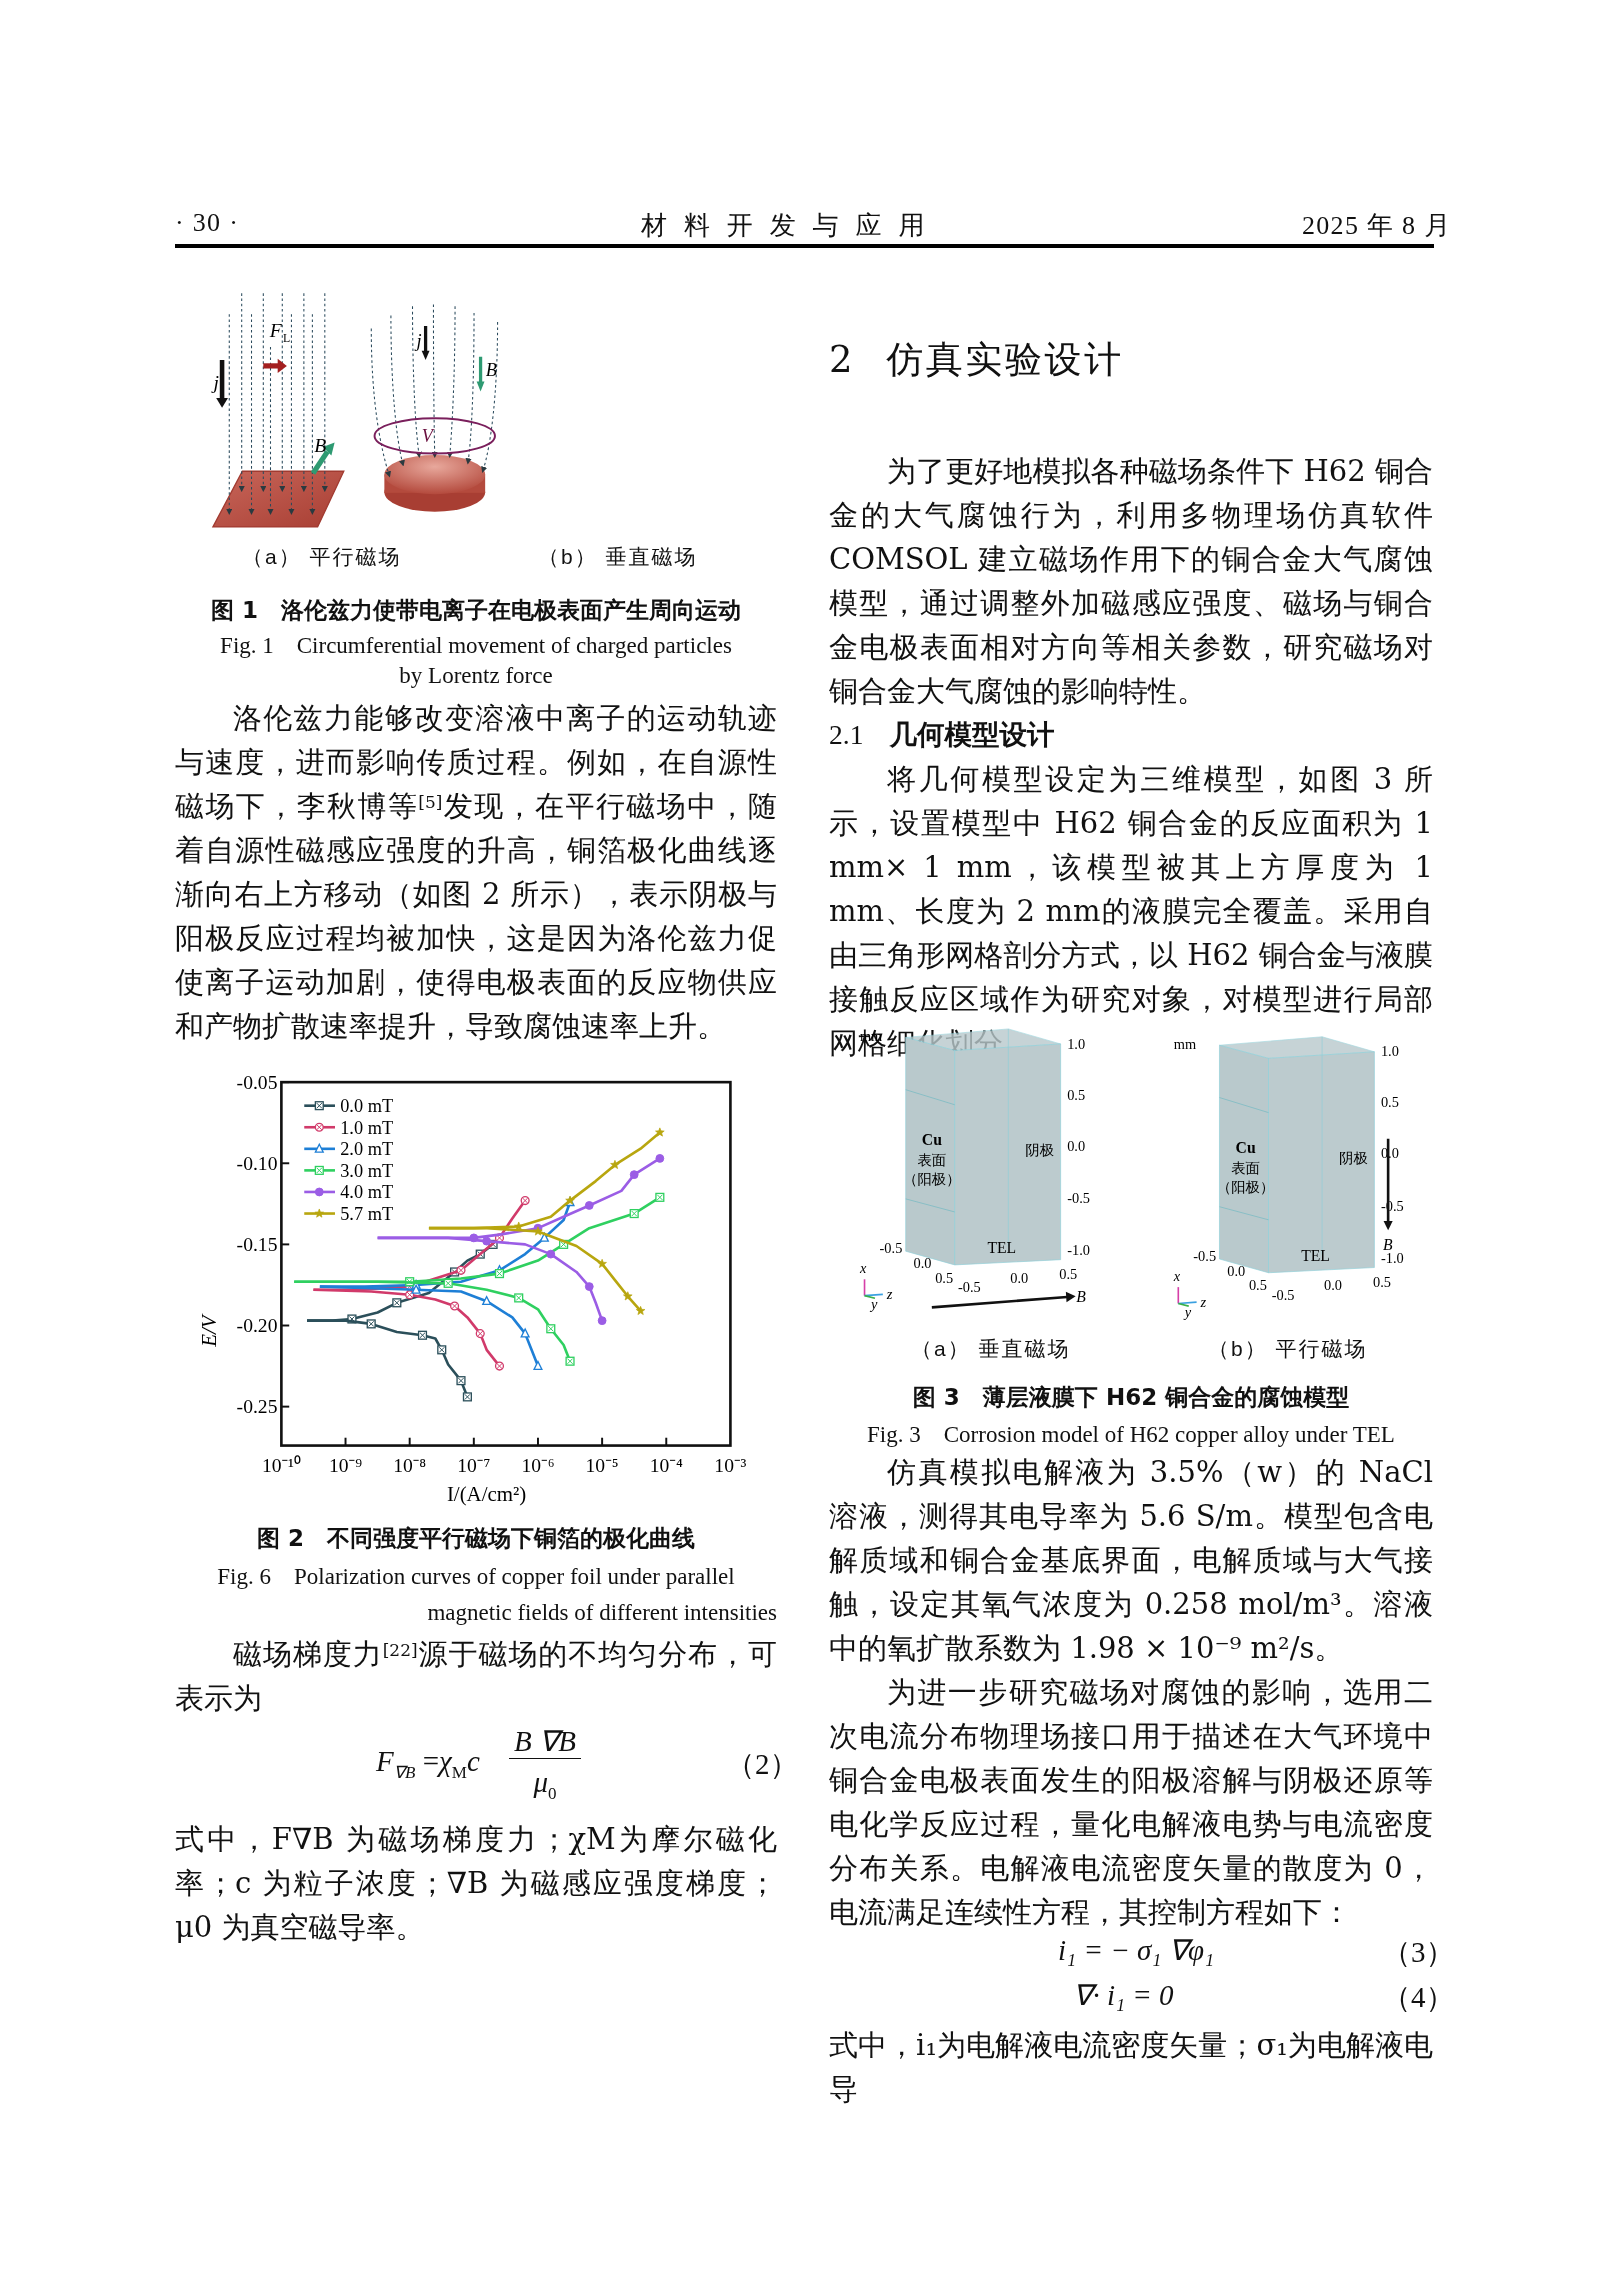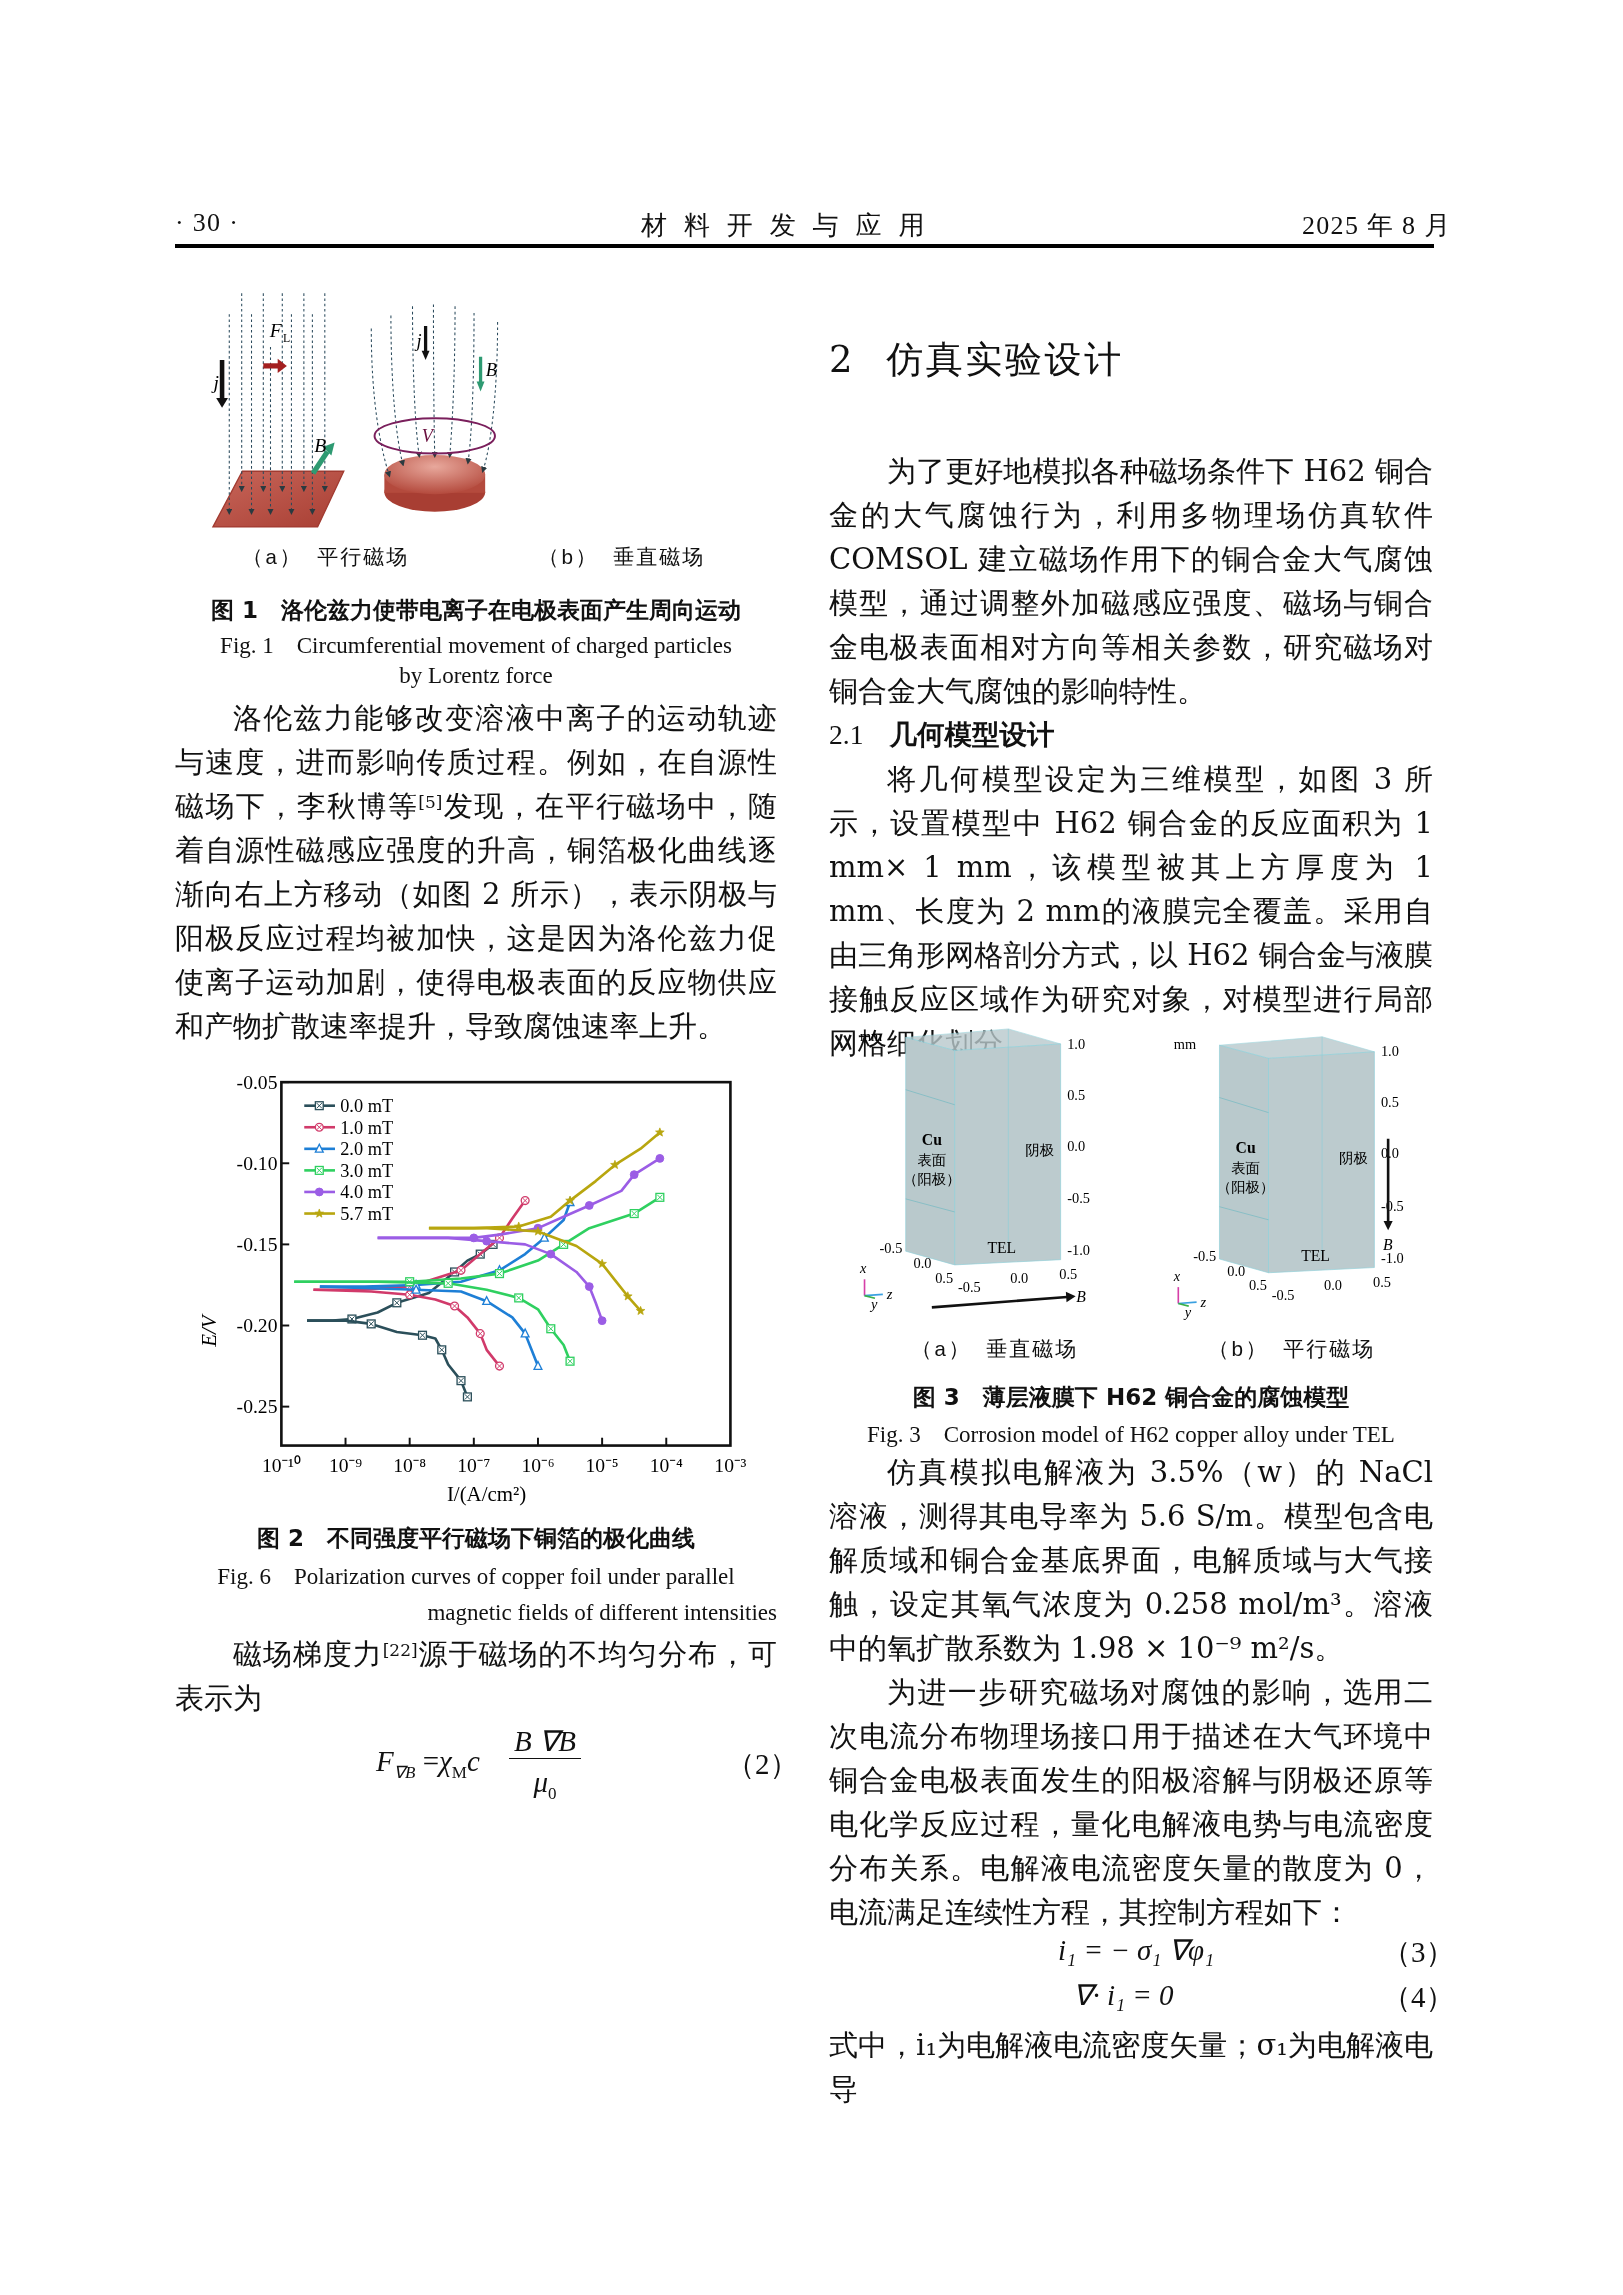--- a/index.html
+++ b/index.html
@@ -16,21 +16,21 @@
   .p { text-indent:58px; margin:0; }
   .p0 { margin:0; }
   .cap-cn { font-family:"DejaVu Sans","Liberation Sans",sans-serif; font-weight:bold; font-size:23px; text-align:center; }
   .cap-en { font-family:"Liberation Serif",serif; font-size:23px; text-align:center; line-height:33px; }
   .h1 { font-size:37px; letter-spacing:2.6px; font-family:"DejaVu Serif",serif; }
   .h2 { font-size:27.5px; font-family:"DejaVu Sans",sans-serif; font-weight:bold; }
   .h2 .num { font-family:"Liberation Serif",serif; font-weight:normal; margin-right:26px; }
   sup { font-size:17px; vertical-align:top; position:relative; top:-3.9px; }
   .eq { font-family:"Liberation Serif",serif; font-style:italic; font-size:29px; }
   .eqnum { font-family:"Liberation Serif",serif; font-size:29px; }
-  .sublabel { font-size:21px; font-family:Liberation Mono, monospace; letter-spacing:2px; }
+  .sublabel { font-size:21px; font-family:Liberation Sans, sans-serif; letter-spacing:2px; }
   svg text { font-family:"Liberation Serif",serif; }
 </style>
 </head>
 <body>
 
 <div class="abs hdr" style="left:175px;font-family:Liberation Serif, serif;">· 30 ·</div>
 <div class="abs hdr" style="left:641px;letter-spacing:5.2px;">材 料 开 发 与 应 用</div>
 <div class="abs hdr" style="left:1302px;">2025 年 8 月</div>
 <div class="abs rule"></div>
 
@@ -289,20 +289,21 @@
 
 <div class="abs eq" style="left:376px;top:1745px;">
   <span>F</span><sub style="font-size:17px;">∇B</sub>
   <span style="font-style:normal;">=</span><span>χ</span><sub style="font-size:17px;font-style:normal;">M</sub><span>c</span>
 </div>
 <div class="abs eq" style="left:509px;top:1724px;width:72px;text-align:center;border-bottom:1.3px solid #111;">B ∇B</div>
 <div class="abs eq" style="left:509px;top:1766px;width:72px;text-align:center;"><span>μ</span><sub style="font-size:17px;font-style:normal;">0</sub></div>
 <div class="abs eqnum" style="left:726px;top:1745px;">（2）</div>
 
 <div class="col colL" style="top:1817px;">
+  <p class="p0">式中，F∇B 为磁场梯度力；χM为摩尔磁化率；c 为粒子浓度；∇B 为磁感应强度梯度；μ0 为真空磁导率。</p>
 </div>
 
 <div class="abs h1" style="left:829px;top:335px;">
   <span>2</span><span style="display:inline-block;width:31px;"></span><span>仿真实验设计</span>
 </div>
 
 <div class="col colR" style="top:449px;">
   <p class="p">为了更好地模拟各种磁场条件下 H62 铜合金的大气腐蚀行为，利用多物理场仿真软件 COMSOL 建立磁场作用下的铜合金大气腐蚀模型，通过调整外加磁感应强度、磁场与铜合金电极表面相对方向等相关参数，研究磁场对铜合金大气腐蚀的影响特性。</p>
   <div class="h2" style="margin-top:-1.3px;"><span class="num">2.1</span><span>几何模型设计</span></div>
   <p class="p">将几何模型设定为三维模型，如图 3 所示，设置模型中 H62 铜合金的反应面积为 1 mm× 1 mm，该模型被其上方厚度为 1 mm、长度为 2 mm的液膜完全覆盖。采用自由三角形网格剖分方式，以 H62 铜合金与液膜接触反应区域作为研究对象，对模型进行局部网格细化划分。</p>

